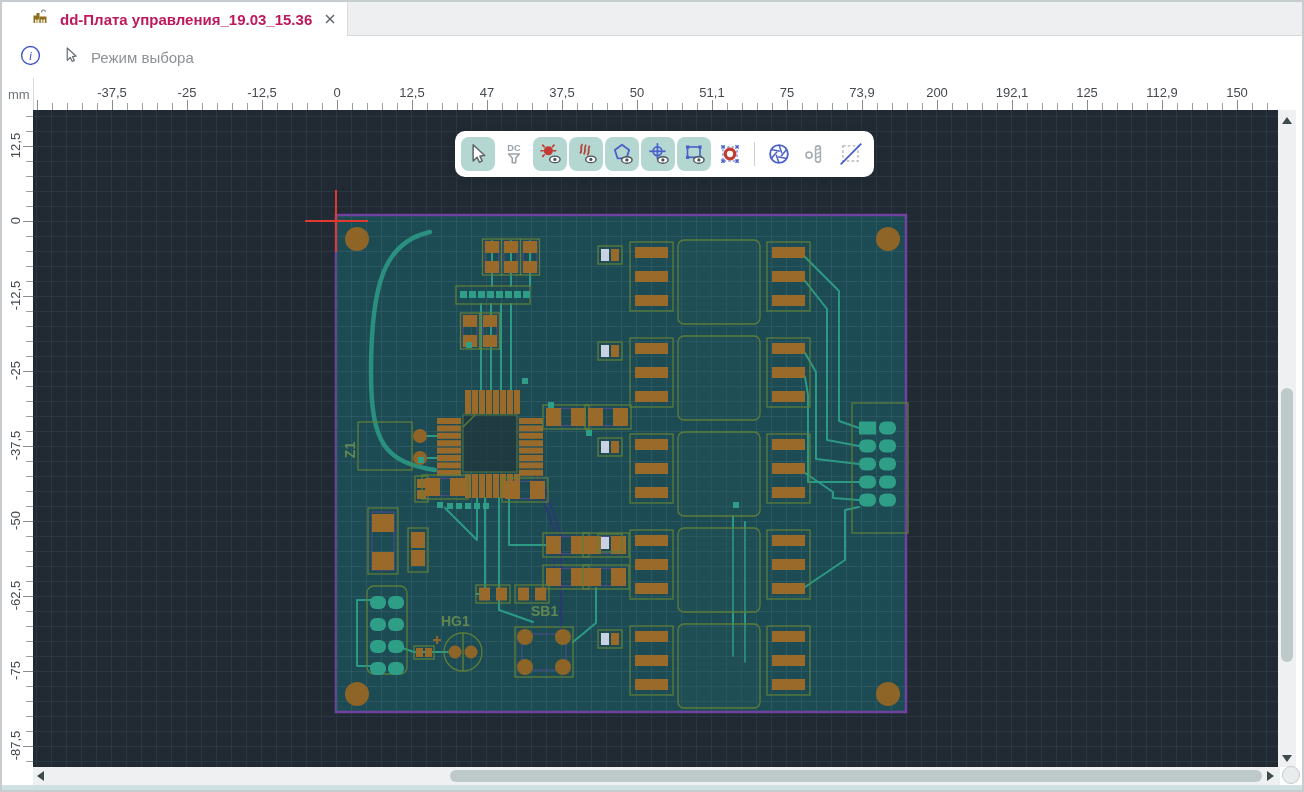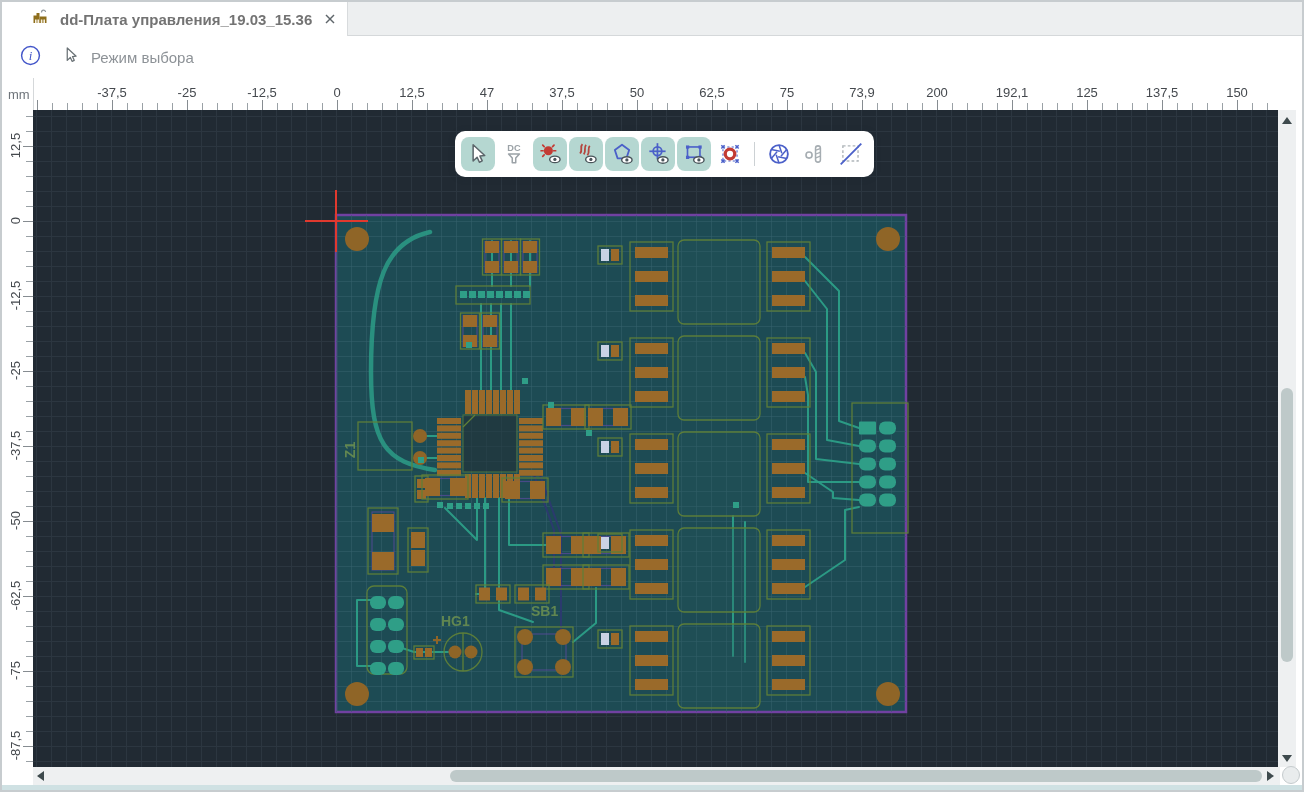--- a/index.html
+++ b/index.html
@@ -2,21 +2,21 @@
 <html><head>
 <meta charset="utf-8">
 <style>
   html,body{margin:0;padding:0;background:#e9eaeb;font-family:"Liberation Sans",sans-serif;}
   .window{position:relative;width:1304px;height:792px;background:#fff;box-shadow:inset 0 0 0 2px #c7cccf;overflow:hidden;}
 
   
   .tabbar{position:absolute;left:2px;top:2px;width:1300px;height:34px;background:#edeff0;border-bottom:1px solid #d5d8da;box-sizing:border-box;}
   .tab-lead{position:absolute;left:0;top:0;width:16px;height:34px;background:#fff;}
   .tab{position:absolute;left:16px;top:0;width:330px;height:34px;background:#fff;border-right:1px solid #d8dbdd;display:flex;align-items:center;gap:10px;padding:0 10px 0 12px;box-sizing:border-box;}
-  .tab-title{font-weight:bold;font-size:15px;color:#737373;white-space:nowrap;flex:1;}
+  .tab-title{font-weight:bold;font-size:15px;color:#be185d;white-space:nowrap;flex:1;}
   .tab-close{display:flex;align-items:center;justify-content:center;width:20px;height:20px;cursor:pointer;}
 
   
   .toolbar{position:absolute;left:2px;top:36px;width:1300px;height:42px;background:#fff;display:flex;align-items:center;}
   .toolbar .info{margin-left:17px;}
   .toolbar .modecursor{margin-left:19px;}
   .mode-label{margin-left:10px;font-size:15px;color:#8d9297;}
 
   
   .ruler-corner{position:absolute;left:2px;top:78px;width:31px;height:32px;background:#fff;}
@@ -204,27 +204,27 @@
       <i class="htick" style="left: 1218px;"></i>
       <i class="htick" style="left: 1233px;"></i>
       <span class="hlab" style="left: 78px;">-37,5</span>
       <span class="hlab" style="left: 153px;">-25</span>
       <span class="hlab" style="left: 228px;">-12,5</span>
       <span class="hlab" style="left: 303px;">0</span>
       <span class="hlab" style="left: 378px;">12,5</span>
       <span class="hlab" style="left: 453px;">47</span>
       <span class="hlab" style="left: 528px;">37,5</span>
       <span class="hlab" style="left: 603px;">50</span>
-      <span class="hlab" style="left: 678px;">62,5</span>
+      <span class="hlab" style="left: 678px;">51,1</span>
       <span class="hlab" style="left: 753px;">75</span>
       <span class="hlab" style="left: 828px;">73,9</span>
       <span class="hlab" style="left: 903px;">200</span>
       <span class="hlab" style="left: 978px;">192,1</span>
       <span class="hlab" style="left: 1053px;">125</span>
-      <span class="hlab" style="left: 1128px;">137,5</span>
+      <span class="hlab" style="left: 1128px;">112,9</span>
       <span class="hlab" style="left: 1203px;">150</span>
     </div>
   <div class="vruler">
       <i class="vtick" style="top: 6px;"></i>
       <i class="vtick" style="top: 21px;"></i>
       <i class="vtick major" style="top: 36px;"></i>
       <i class="vtick" style="top: 51px;"></i>
       <i class="vtick" style="top: 66px;"></i>
       <i class="vtick" style="top: 81px;"></i>
       <i class="vtick" style="top: 96px;"></i>

